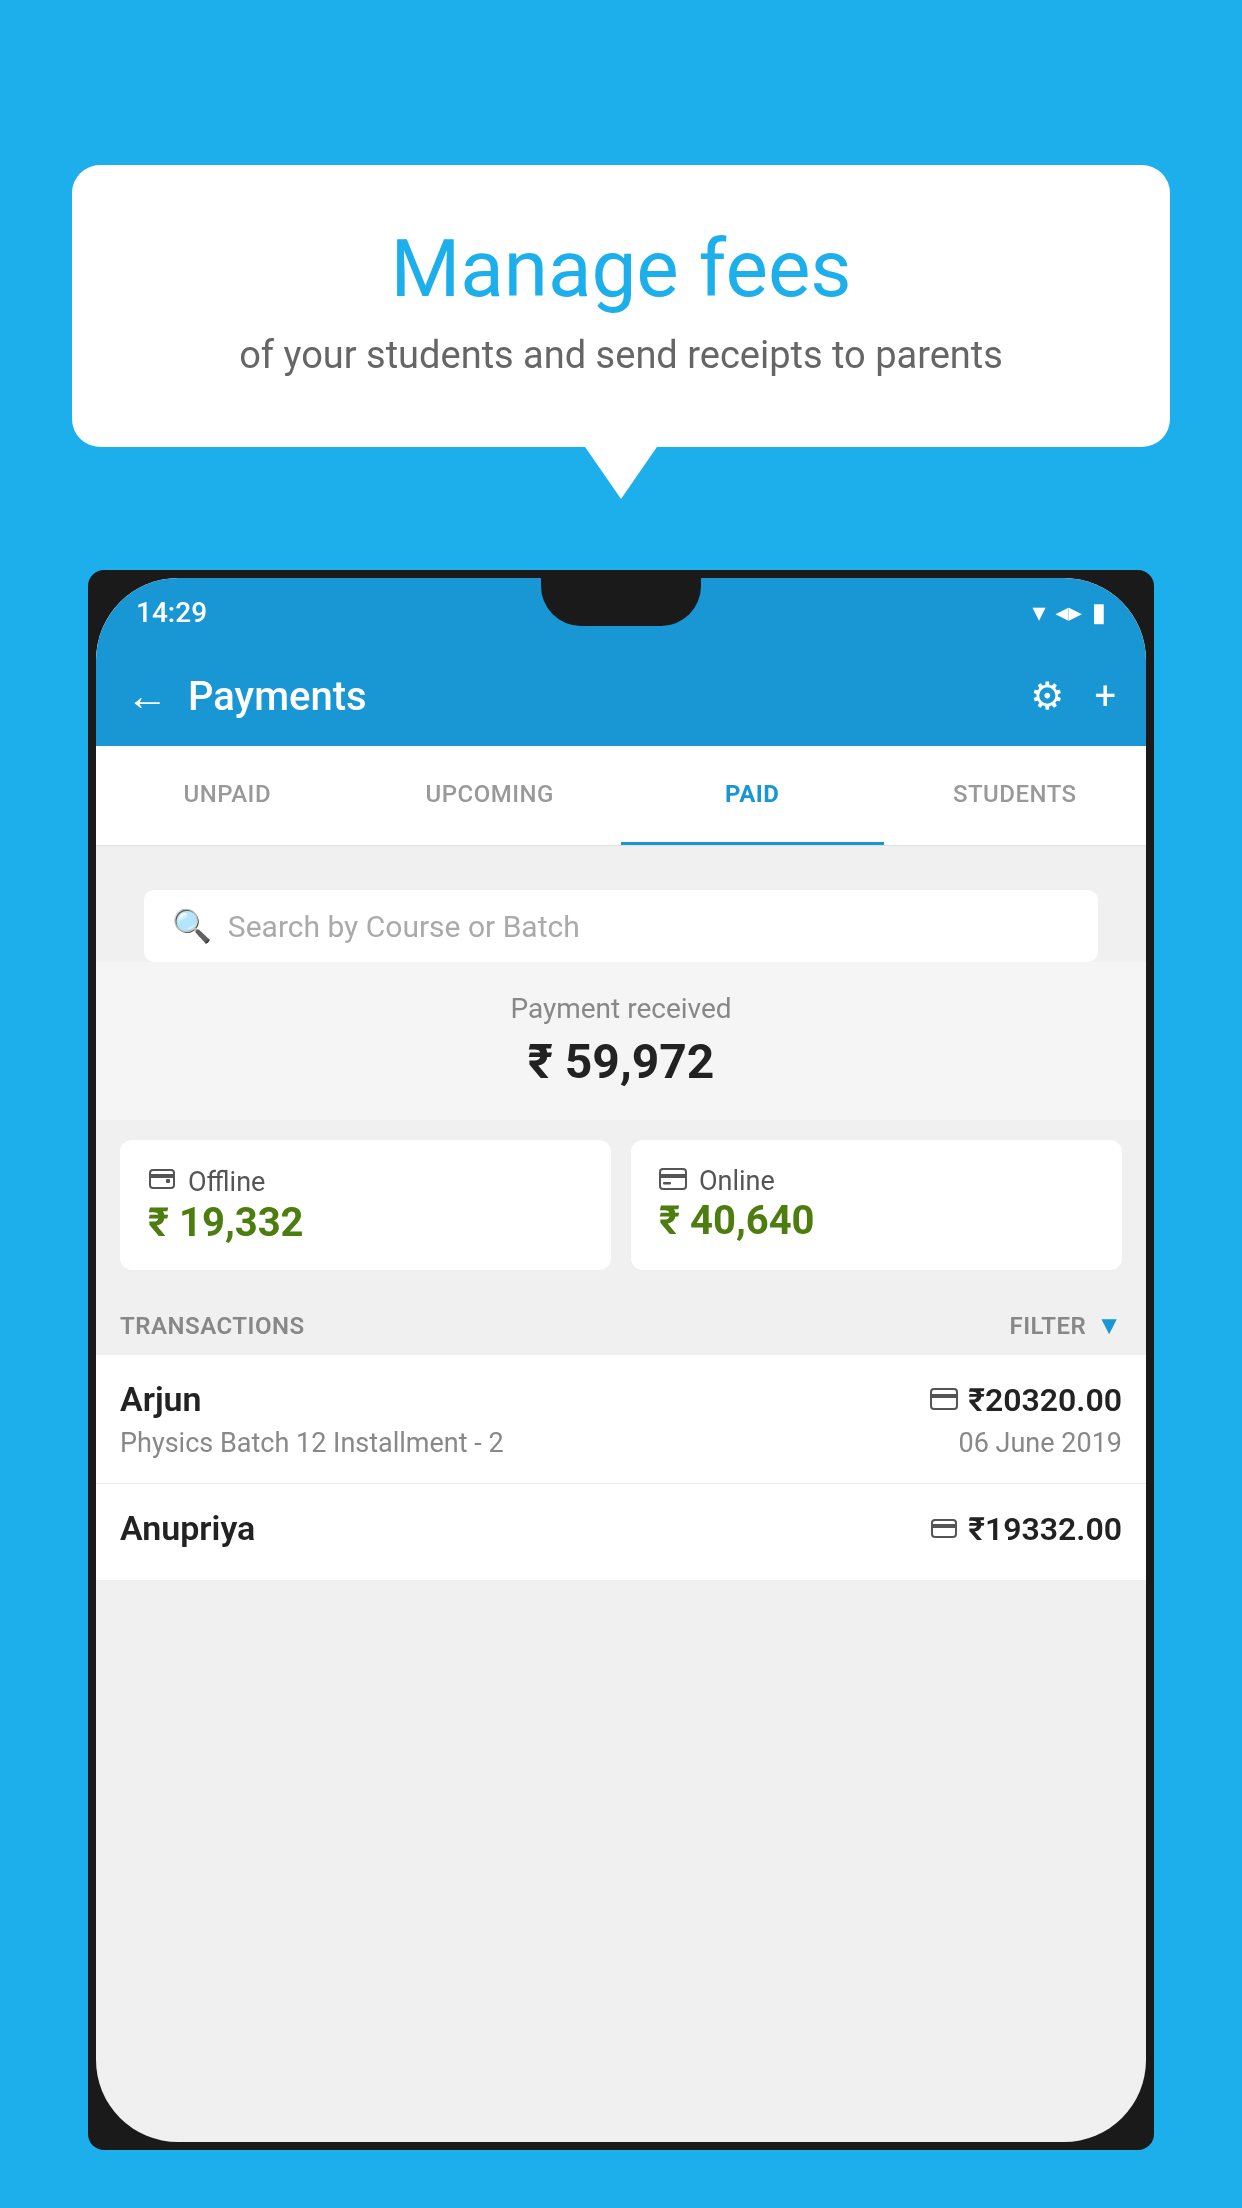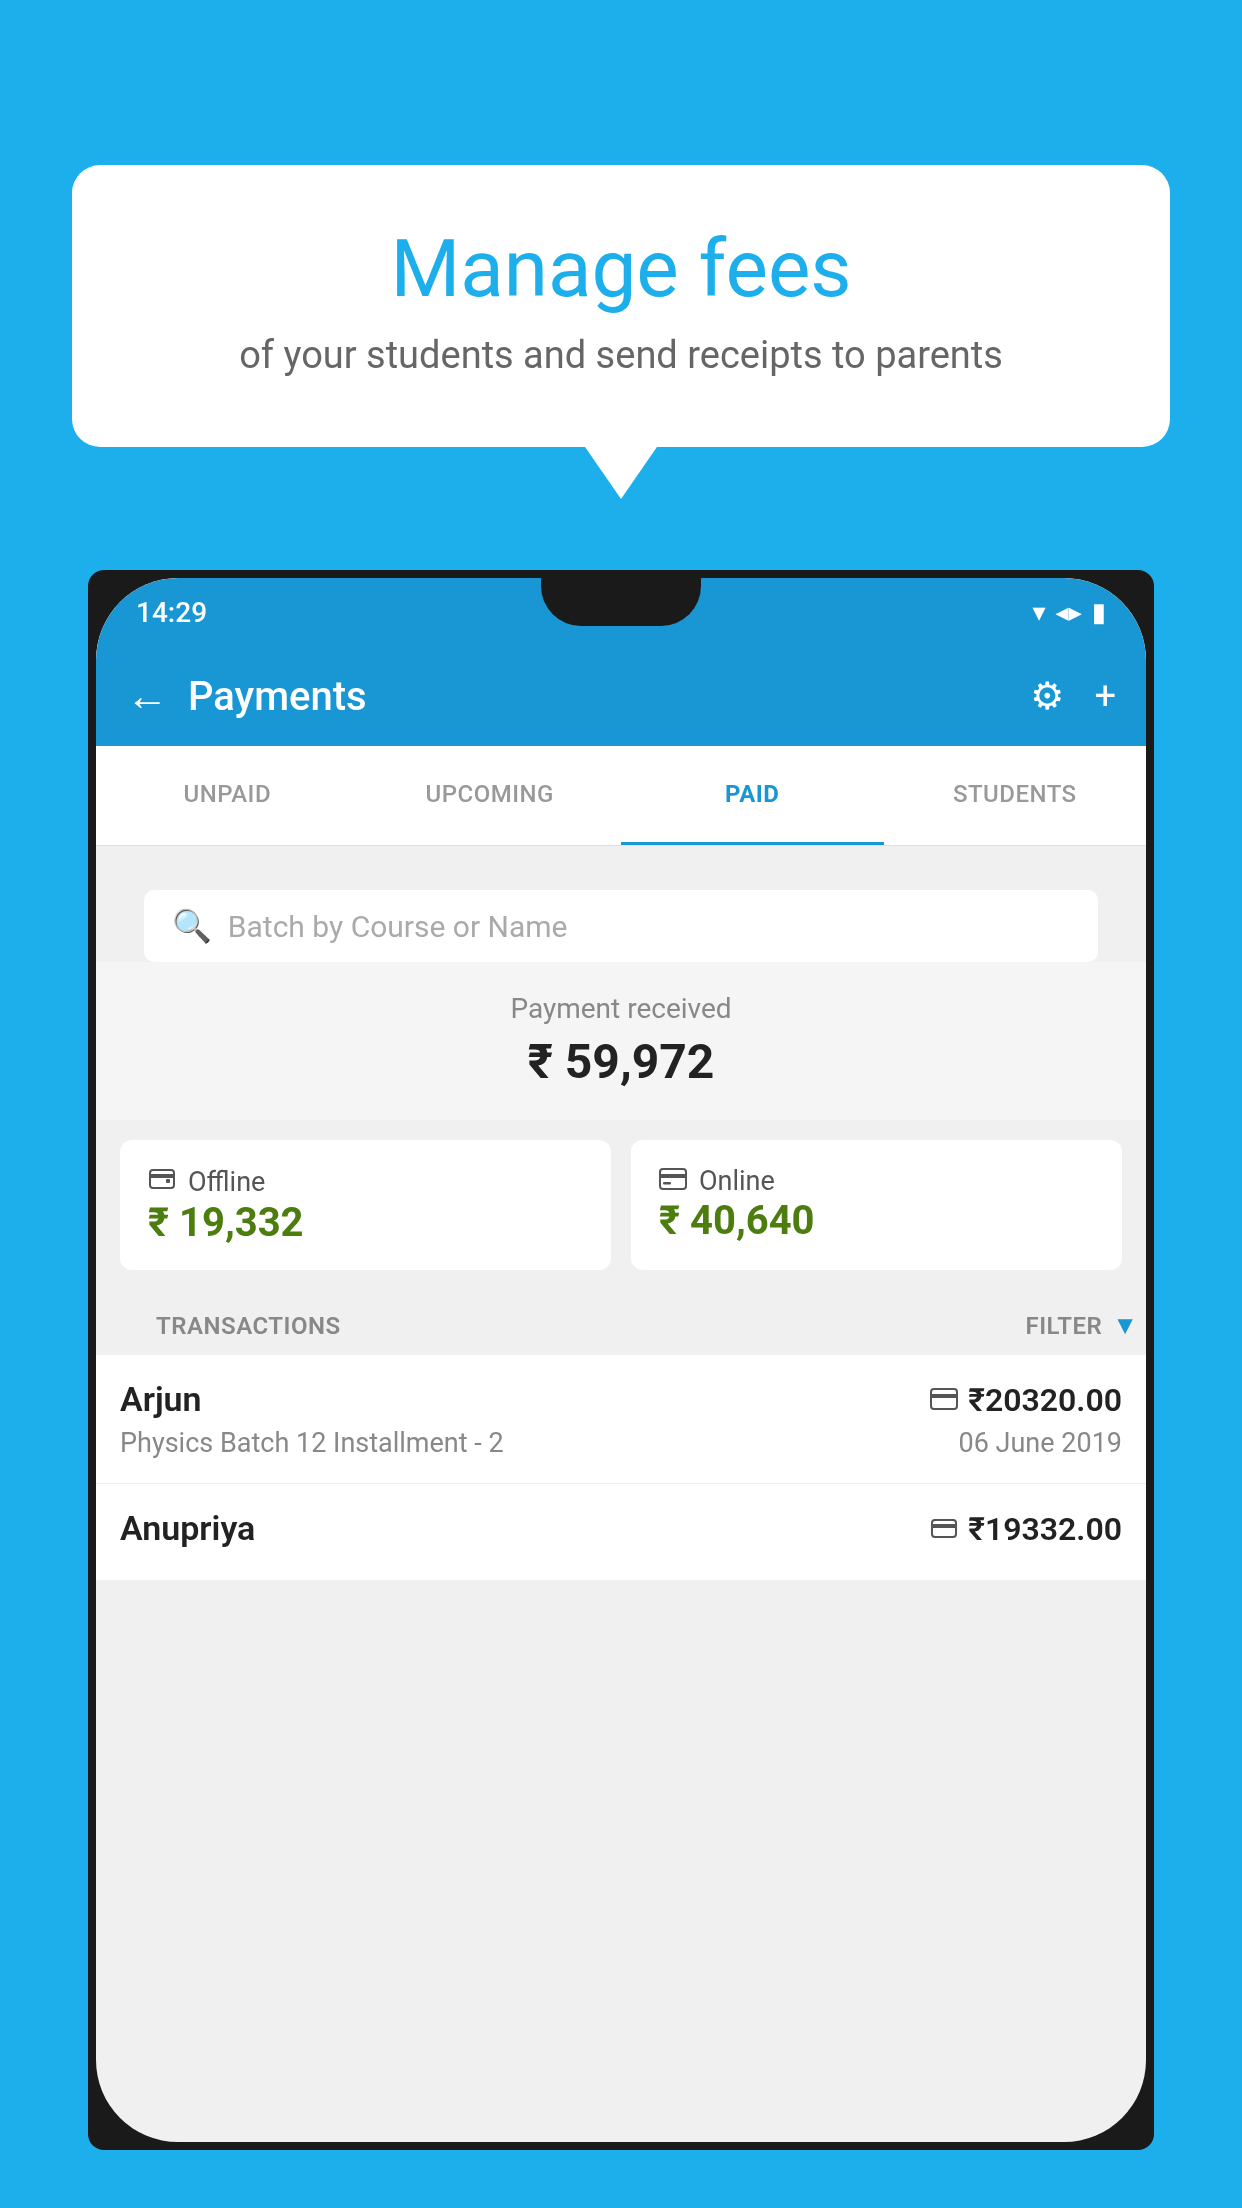--- a/index.html
+++ b/index.html
@@ -234,23 +234,22 @@
       font-size: 40px;
       font-weight: 700;
       color: #4d7c0f;
     }
 
     
     .transactions-header {
       display: flex;
       justify-content: space-between;
       align-items: center;
-      padding: 20px 8px 14px 24px;
+      padding: 20px 24px 14px 24px;
       background: #f0f0f0;
-      margin-left: 36px;
     }
     .transactions-label {
       font-size: 24px;
       font-weight: 600;
       color: #888;
       letter-spacing: 0.5px;
       text-transform: uppercase;
     }
     .filter-container {
       display: flex;
@@ -381,21 +380,21 @@
         <div class="tab">
           <span>STUDENTS</span>
         </div>
       </div>
 
       <div class="screen-content">
 
         <div style="background:#f0f0f0; padding: 20px 24px 0 24px;">
           <div class="search-container">
             <span class="search-icon-el">🔍</span>
-            <span class="search-placeholder">Batch by Course or Name</span>
+            <span class="search-placeholder">Search by Course or Batch</span>
           </div>
         </div>
 
         <div class="payment-received">
           <div class="payment-received-label">Payment received</div>
           <div class="payment-received-amount">₹ 59,972</div>
         </div>
 
         <div class="payment-cards">
           <div class="payment-card">

